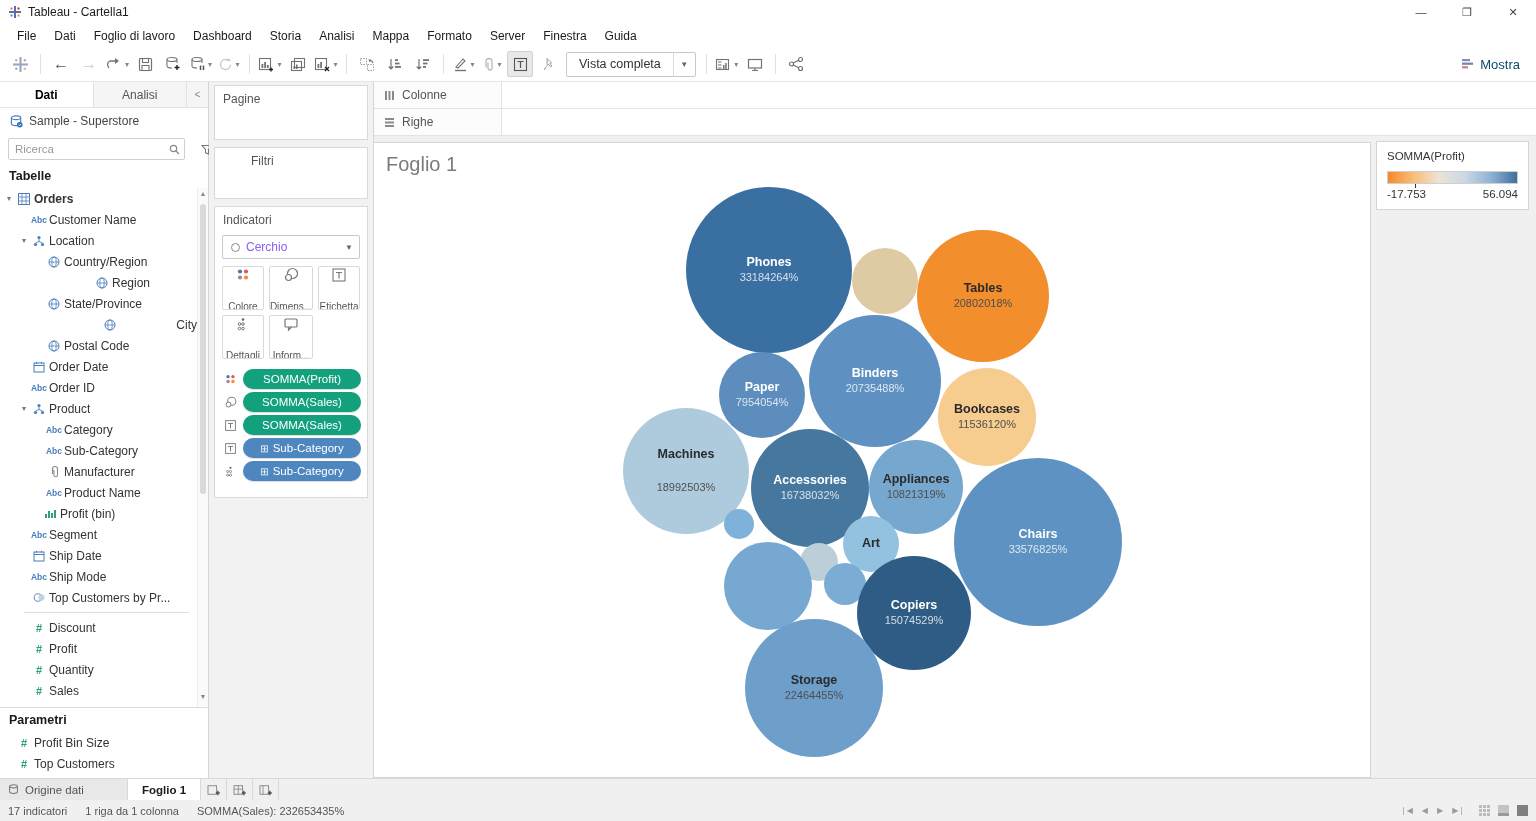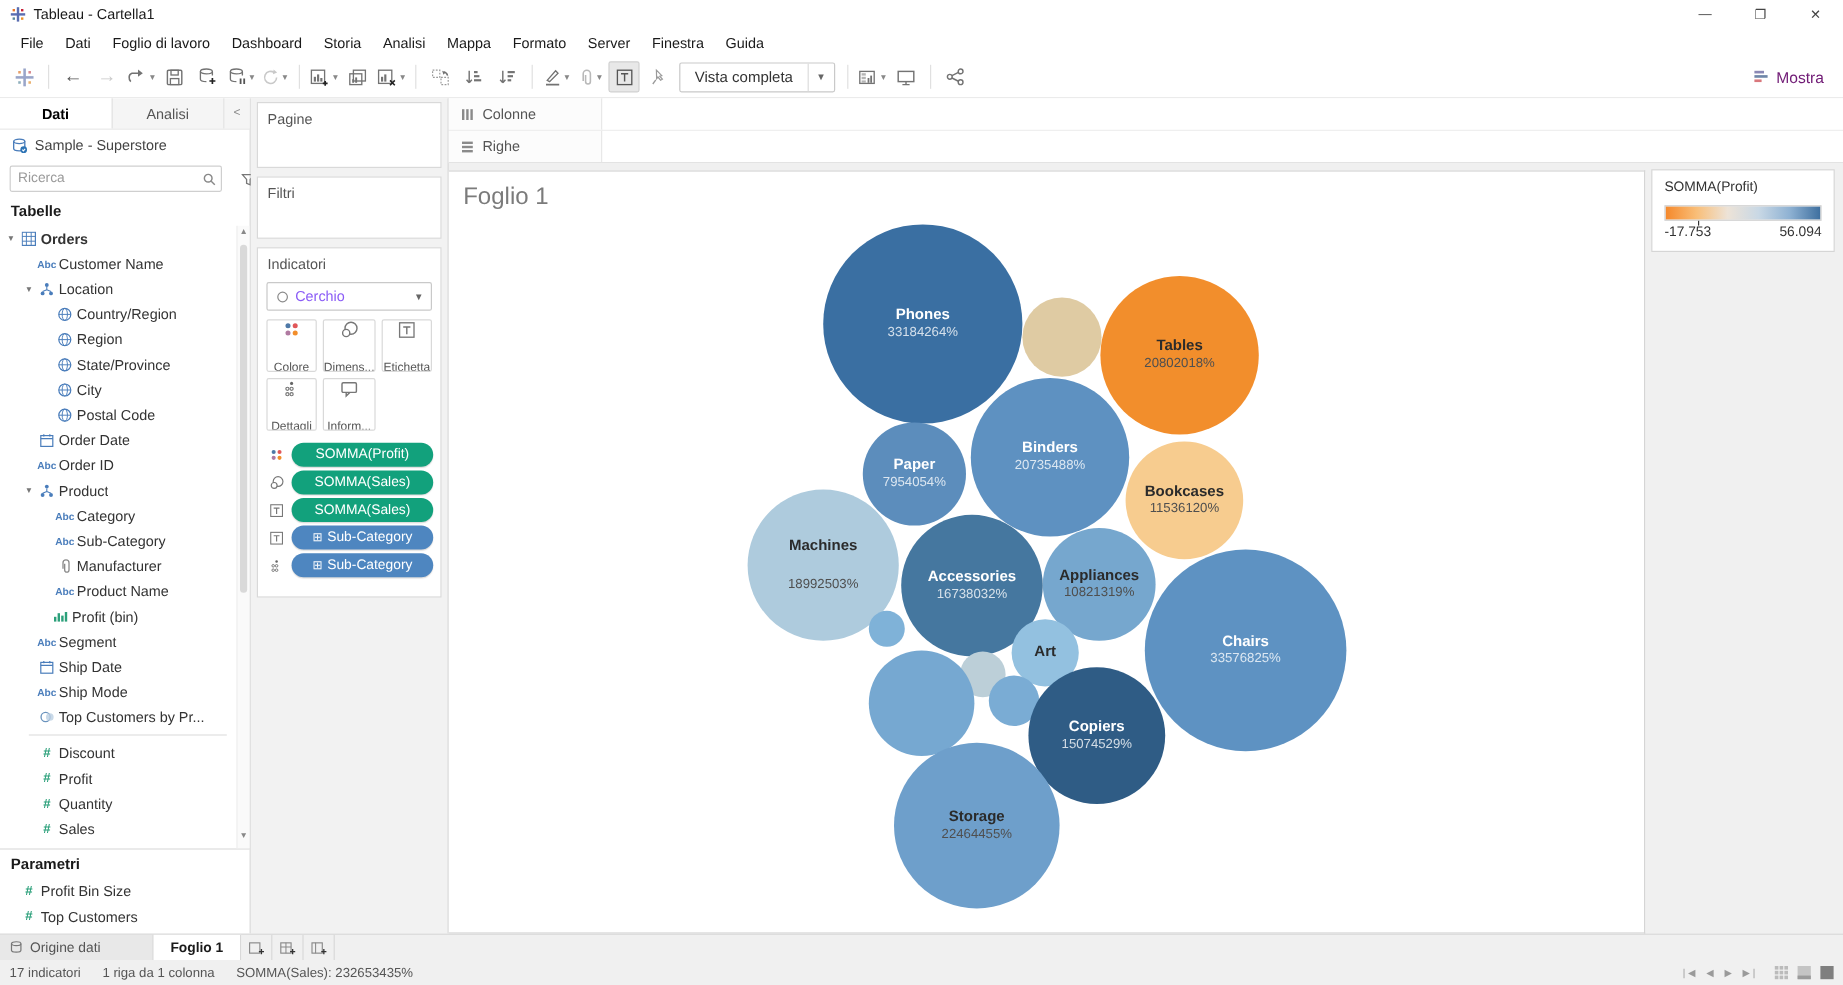--- a/index.html
+++ b/index.html
@@ -23,21 +23,21 @@
   .tb-btn { height:26px; min-width:26px; display:flex; align-items:center; justify-content:center; margin:0 1px; border-radius:2px; cursor:default; }
   .tb-btn.active { background:#e8e8e8; border:1px solid #d0d0d0; }
   .tb-btn svg { display:block; }
   .tb-caret { font-size:8px; color:#888; margin-left:2px; }
   .tb-sep { width:1px; height:20px; background:#e0e0e0; margin:0 6px; }
   .tb-arrow { font-size:16px; color:#555; line-height:1; }
   .tb-arrow.disabled { color:#c9c9c9; }
   .viewmode { display:flex; align-items:center; border:1px solid #c9c9c9; border-radius:2px; height:25px; margin:0 4px; background:#fff; }
   .viewmode .vm-label { padding:0 12px; font-size:12.5px; color:#333; }
   .viewmode .vm-caret { width:22px; height:100%; border-left:1px solid #dcdcdc; display:flex; align-items:center; justify-content:center; font-size:8px; color:#666; }
-  .showme { margin-left:auto; display:flex; align-items:center; gap:6px; padding:0 10px; font-size:13px; color:#701a75; cursor:default; }
+  .showme { margin-left:auto; display:flex; align-items:center; gap:6px; padding:0 10px; font-size:13px; color:#0c4a6e; cursor:default; }
 
   
   .main { flex:1 1 auto; display:flex; min-height:0; }
 
   
   .datapane { width:209px; flex:0 0 auto; border-right:1px solid #d5d5d5; display:flex; flex-direction:column; background:#fff; }
   .dp-tabs { height:26px; display:flex; border-bottom:1px solid #e3e3e3; flex:0 0 auto; }
   .dp-tab { flex:1; display:flex; align-items:center; justify-content:center; font-size:12px; cursor:default; }
   .dp-tab.active { font-weight:bold; color:#000; background:#fff; }
   .dp-tab.inactive { color:#555; background:#f5f5f5; border-left:1px solid #e3e3e3; }
@@ -63,21 +63,21 @@
   .f-scroll .s-up, .f-scroll .s-down { position:absolute; left:0; right:0; height:12px; text-align:center; font-size:7px; color:#888; }
   .f-scroll .s-up { top:2px; } .f-scroll .s-down { bottom:2px; }
   .f-scroll .s-thumb { position:absolute; left:2px; right:2px; top:16px; height:290px; background:#d9d9d9; border-radius:3px; }
   .params { flex:0 0 auto; border-top:1px solid #dcdcdc; padding-bottom:4px; }
 
   
   .shelfpane { width:165px; flex:0 0 auto; background:#f2f2f2; border-right:1px solid #d5d5d5; padding:3px 5px; }
   .card { background:#fff; border:1px solid #d9d9d9; margin-bottom:7px; }
   .card .card-label { font-size:12px; color:#555; padding:6px 0 0 8px; }
   .card.pagine { height:55px; }
-  .card.filtri { height:52px; }
+  .card.filtri { height:52px;padding-left:28px; }
   .card.marks { height:292px; padding-bottom:6px; }
   .mark-type { margin:8px 7px 7px 7px; height:24px; border:1px solid #c9c9c9; border-radius:2px; display:flex; align-items:center; background:#fff; }
   .mark-type .mt-circle { margin:0 6px 0 8px; width:9px; height:9px; border:1.2px solid #8a8a8a; border-radius:50%; }
   .mark-type .mt-label { flex:1; font-size:12px; color:#8b5cf6; }
   .mark-type .mt-caret { width:20px; text-align:center; font-size:8px; color:#666; }
   .mark-btns { display:grid; grid-template-columns:repeat(3,1fr); gap:5px; margin:0 7px; }
   .mark-btn { border:1px solid #d9d9d9; border-radius:2px; height:44px; display:flex; flex-direction:column; align-items:center; justify-content:center; gap:15px; background:#fff; cursor:default; }
   .mark-btn .mb-label { font-size:10px; color:#555; max-width:44px; overflow:hidden; white-space:nowrap; text-overflow:ellipsis; }
   .pills { margin:10px 6px 0 6px; display:flex; flex-direction:column; gap:3px; }
   .pill-row { display:flex; align-items:center; gap:4px; }
@@ -432,21 +432,21 @@
                 <span style="display: inline-flex;">
                   <svg width="12" height="12" viewBox="0 0 12 12">
                     <circle cx="6" cy="6" r="5" fill="none" stroke="#4a7dbb" stroke-width="1"></circle>
                     <ellipse cx="6" cy="6" rx="2.2" ry="5" fill="none" stroke="#4a7dbb" stroke-width="0.8"></ellipse>
                     <path d="M1 6 h10" stroke="#4a7dbb" stroke-width="0.8"></path>
                   </svg>
                 </span>
               </span>
               <span class="f-label">Country/Region</span>
             </div>
-            <div class="field-row" style="padding-left: 34px;">
+            <div class="field-row" style="padding-left: 34px; margin-left: 48px;">
               <span class="f-caret"></span>
               <span class="f-icon">
                 <span style="display: inline-flex;">
                   <svg width="12" height="12" viewBox="0 0 12 12">
                     <circle cx="6" cy="6" r="5" fill="none" stroke="#4a7dbb" stroke-width="1"></circle>
                     <ellipse cx="6" cy="6" rx="2.2" ry="5" fill="none" stroke="#4a7dbb" stroke-width="0.8"></ellipse>
                     <path d="M1 6 h10" stroke="#4a7dbb" stroke-width="0.8"></path>
                   </svg>
                 </span>
               </span>
@@ -458,21 +458,21 @@
                 <span style="display: inline-flex;">
                   <svg width="12" height="12" viewBox="0 0 12 12">
                     <circle cx="6" cy="6" r="5" fill="none" stroke="#4a7dbb" stroke-width="1"></circle>
                     <ellipse cx="6" cy="6" rx="2.2" ry="5" fill="none" stroke="#4a7dbb" stroke-width="0.8"></ellipse>
                     <path d="M1 6 h10" stroke="#4a7dbb" stroke-width="0.8"></path>
                   </svg>
                 </span>
               </span>
               <span class="f-label">State/Province</span>
             </div>
-            <div class="field-row" style="padding-left: 34px;">
+            <div class="field-row" style="padding-left: 34px; justify-content: space-between;">
               <span class="f-caret"></span>
               <span class="f-icon">
                 <span style="display: inline-flex;">
                   <svg width="12" height="12" viewBox="0 0 12 12">
                     <circle cx="6" cy="6" r="5" fill="none" stroke="#4a7dbb" stroke-width="1"></circle>
                     <ellipse cx="6" cy="6" rx="2.2" ry="5" fill="none" stroke="#4a7dbb" stroke-width="0.8"></ellipse>
                     <path d="M1 6 h10" stroke="#4a7dbb" stroke-width="0.8"></path>
                   </svg>
                 </span>
               </span>

